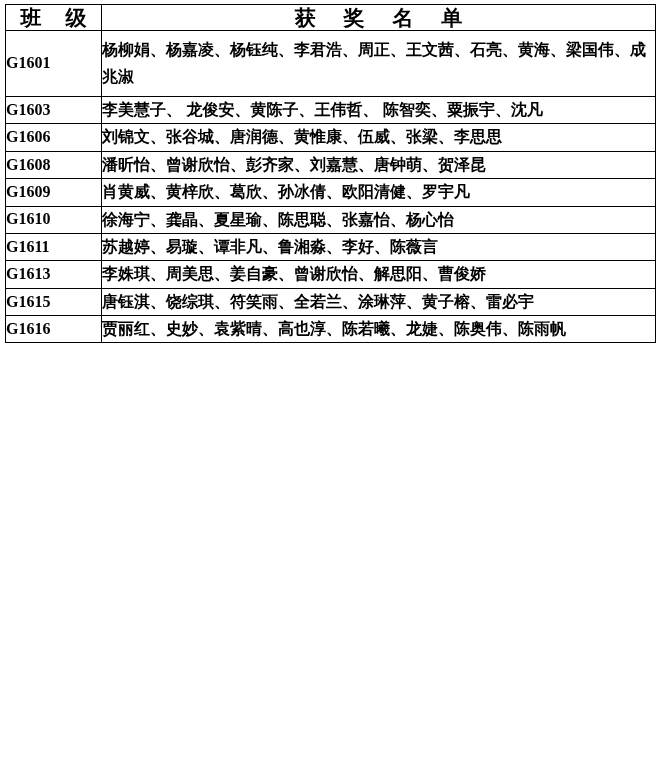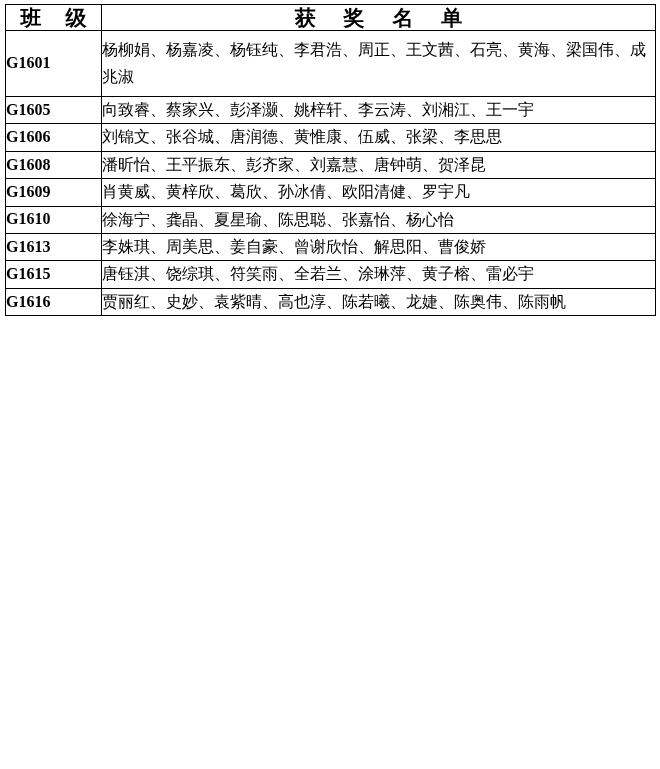--- a/index.html
+++ b/index.html
@@ -57,20 +57,21 @@
     font-family: "Liberation Serif", "DejaVu Serif", serif;
     padding: 4px 0;
     line-height: 1.3;
   }
   .cell-names {
     text-align: left;
     font-size: 16px;
     padding: 7px 8px 7px 10px;
     line-height: 1.65;
     word-break: break-all;
+    font-weight: bold;
   }
   .cell-names.two-line {
     padding-top: 6px;
     padding-bottom: 6px;
   }
 </style>
 </head>
 <body>
 
 <div class="sheet">
@@ -84,38 +85,42 @@
         <th class="hdr-class">班 级</th>
         <th class="hdr-names">获 奖 名 单</th>
       </tr>
     </thead>
     <tbody>
       <tr>
         <td class="cell-class">G1601</td>
         <td class="cell-names two-line">杨柳娟、杨嘉凌、杨钰纯、李君浩、周正、王文茜、石亮、黄海、梁国伟、成兆淑</td>
       </tr>
       <tr>
-        <td class="cell-class">G1605</td>
-        <td class="cell-names">向致睿、蔡家兴、彭泽灏、姚梓轩、李云涛、刘湘江、王一宇</td>
+        <td class="cell-class">G1603</td>
+        <td class="cell-names">李美慧子、 龙俊安、黄陈子、王伟哲、 陈智奕、粟振宇、沈凡</td>
       </tr>
       <tr>
         <td class="cell-class">G1606</td>
         <td class="cell-names">刘锦文、张谷城、唐润德、黄惟康、伍威、张梁、李思思</td>
       </tr>
       <tr>
         <td class="cell-class">G1608</td>
-        <td class="cell-names">潘昕怡、王平振东、彭齐家、刘嘉慧、唐钟萌、贺泽昆</td>
+        <td class="cell-names">潘昕怡、曾谢欣怡、彭齐家、刘嘉慧、唐钟萌、贺泽昆</td>
       </tr>
       <tr>
         <td class="cell-class">G1609</td>
         <td class="cell-names">肖黄威、黄梓欣、葛欣、孙冰倩、欧阳清健、罗宇凡</td>
       </tr>
       <tr>
         <td class="cell-class">G1610</td>
         <td class="cell-names">徐海宁、龚晶、夏星瑜、陈思聪、张嘉怡、杨心怡</td>
+      </tr>
+      <tr>
+        <td class="cell-class">G1611</td>
+        <td class="cell-names">苏越婷、易璇、谭非凡、鲁湘淼、李好、陈薇言</td>
       </tr>
       <tr>
         <td class="cell-class">G1613</td>
         <td class="cell-names">李姝琪、周美思、姜自豪、曾谢欣怡、解思阳、曹俊娇</td>
       </tr>
       <tr>
         <td class="cell-class">G1615</td>
         <td class="cell-names">唐钰淇、饶综琪、符笑雨、全若兰、涂琳萍、黄子榕、雷必宇</td>
       </tr>
       <tr>

